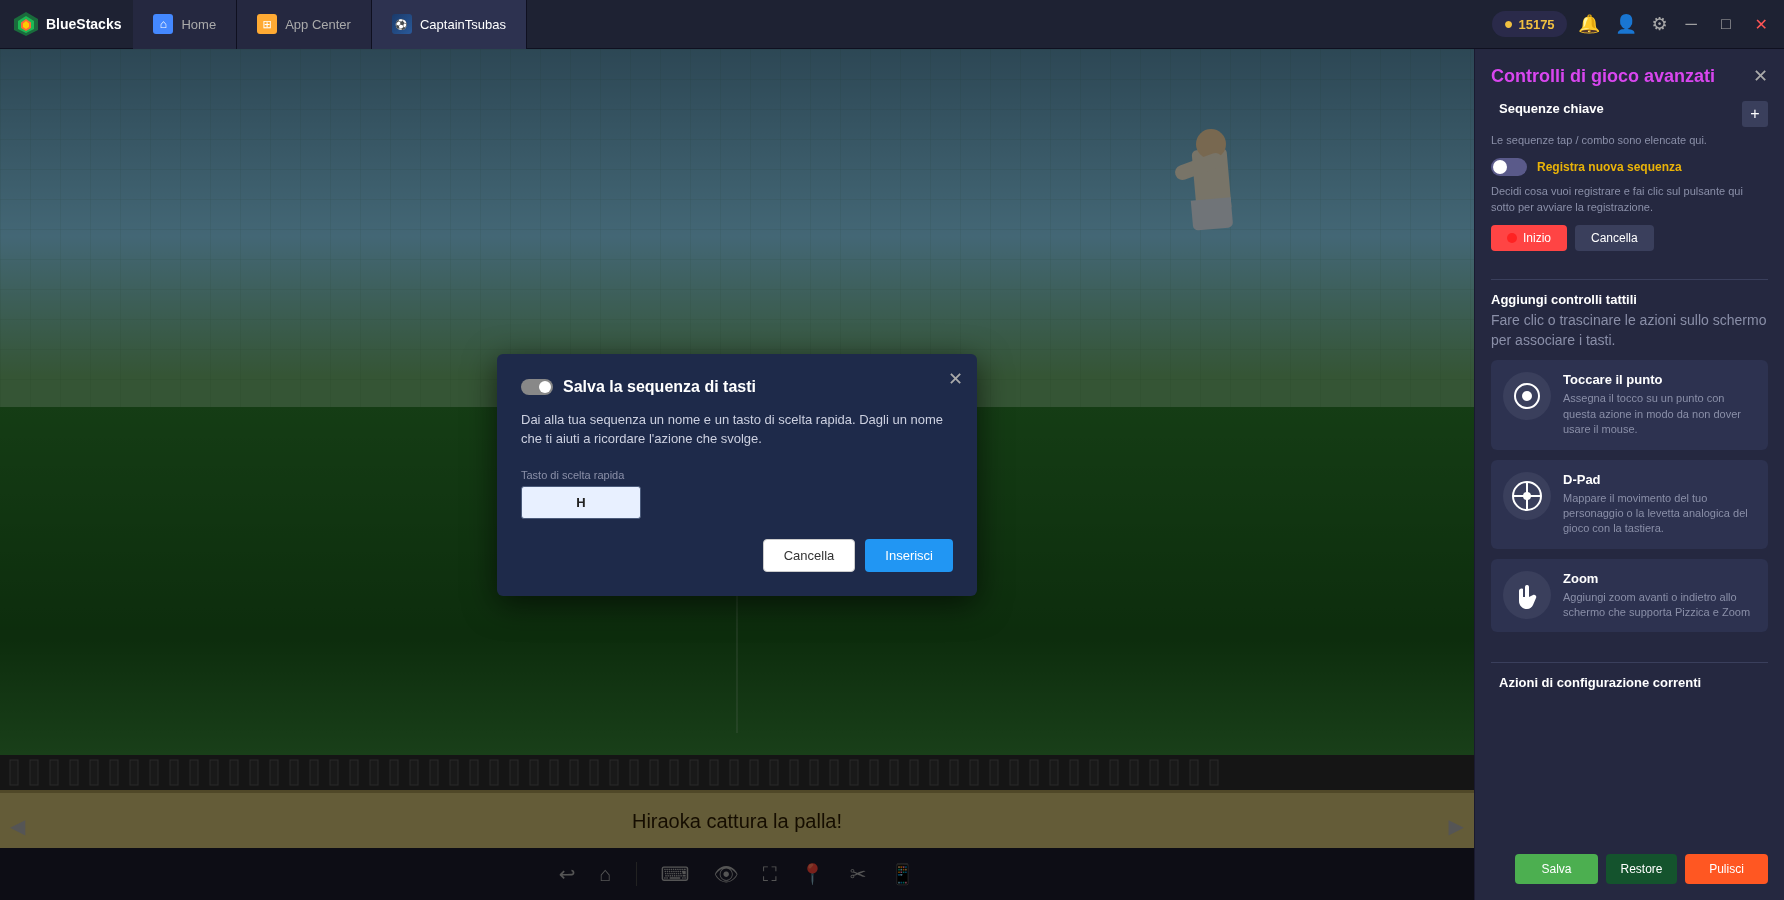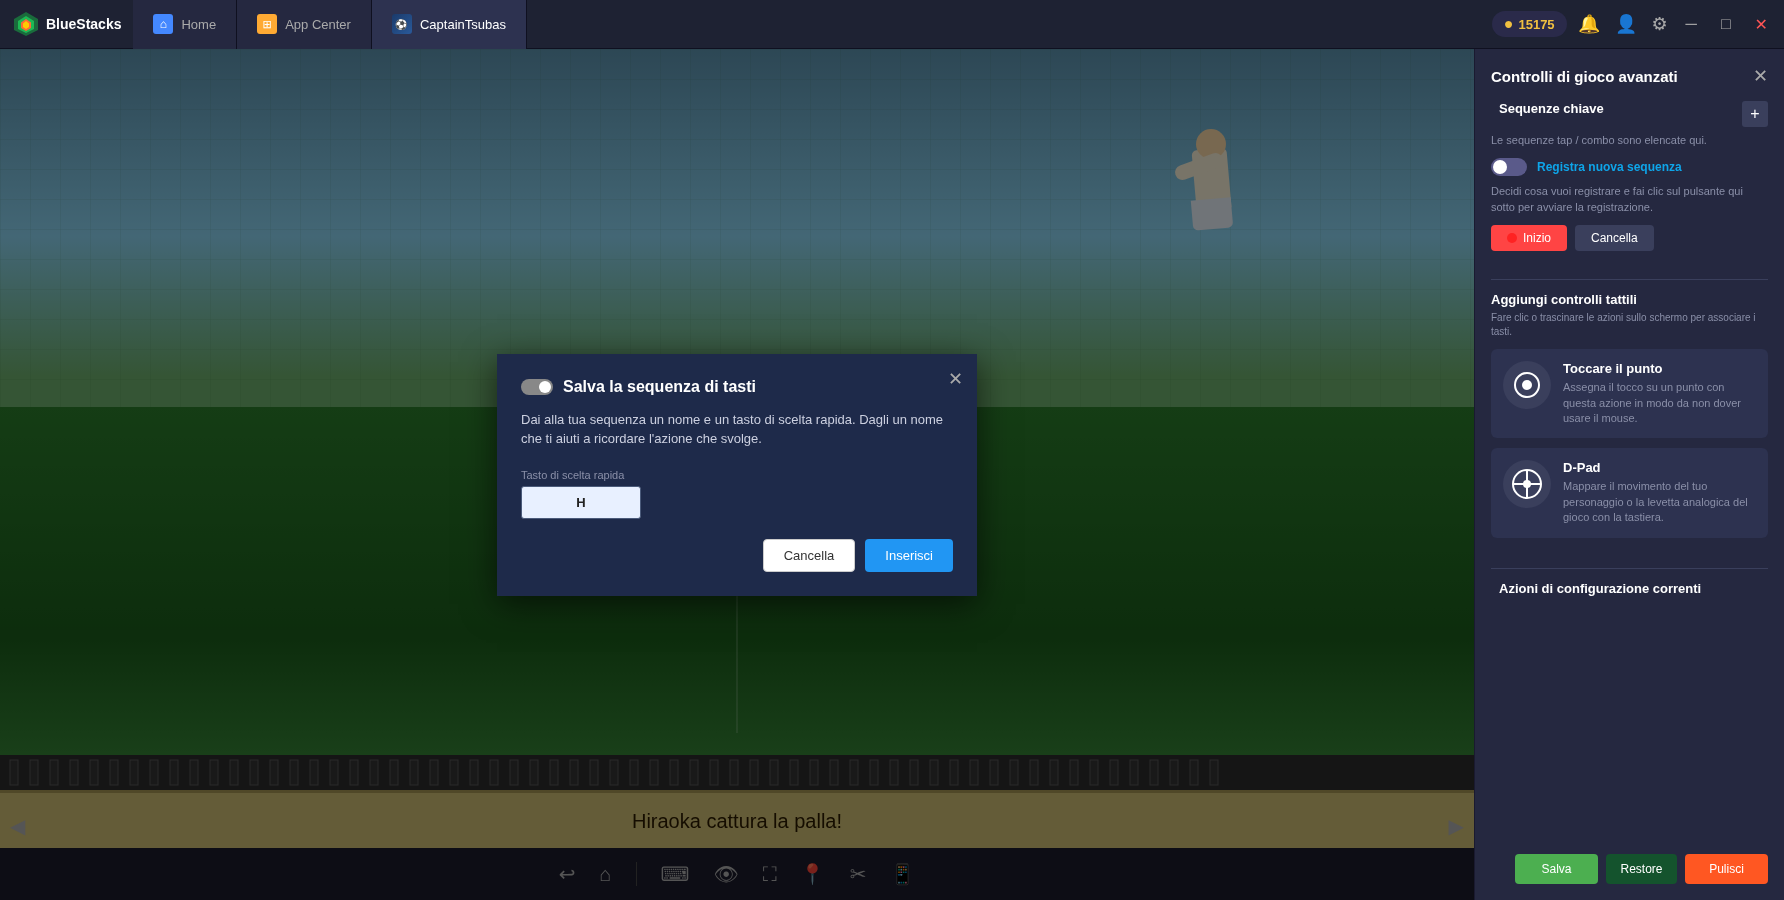--- a/index.html
+++ b/index.html
@@ -71,33 +71,33 @@
     
     .right-panel {
       width: 310px; background: #252840; border-left: 1px solid #1a1a30;
       display: flex; flex-direction: column; overflow-y: auto;
       padding: 16px;
     }
     .panel-header {
       display: flex; justify-content: space-between; align-items: center;
       margin-bottom: 14px;
     }
-    .panel-title { color: #ffffff; font-size: 15px; font-weight: 600; }
+    .panel-title { color: #d946ef; font-size: 18px; font-weight: 600; }
     .panel-close { color: #aaa; cursor: pointer; font-size: 18px; }
 
     
     .section-title { color: #fff; font-size: 13px; font-weight: 600; margin-bottom: 4px; margin-left: 8px; }
     .section-desc { color: #8a8fa8; font-size: 11px; margin-bottom: 10px; line-height: 1.4; }
 
     .section-add-btn {
       width: 26px; height: 26px; background: #3a3f5c; border: none; border-radius: 3px;
       color: #fff; font-size: 16px; cursor: pointer; display: flex; align-items: center; justify-content: center;
     }
 
-    .registra-link { color: #0ea5e9; font-size: 12px; font-weight: 600; cursor: pointer; }
+    .registra-link { color: #eab308; font-size: 12px; font-weight: 600; cursor: pointer; }
     .registra-desc { color: #8a8fa8; font-size: 11px; margin: 4px 0 10px 0; line-height: 1.4; }
 
     .toggle-row { display: flex; align-items: center; gap: 10px; margin-bottom: 8px; }
     .toggle {
       width: 36px; height: 18px; background: #5a5a8a; border-radius: 9px;
       position: relative; cursor: pointer;
     }
     .toggle-thumb {
       width: 14px; height: 14px; background: #fff; border-radius: 50%;
       position: absolute; top: 2px; left: 2px;
@@ -140,21 +140,21 @@
     .btn-pulisci { background: #ff5722; color: #fff; border: none; border-radius: 4px; padding: 8px 18px; font-size: 12px; cursor: pointer; flex: 1; }
 
     
     .modal-overlay {
       position: absolute; inset: 0;
       background: rgba(0,0,0,0.5);
       display: flex; align-items: center; justify-content: center;
       z-index: 100;
     }
     .modal {
-      background: #1e2a4a; border-radius: 0; padding: 24px;
+      background: #1e2a4a; border-radius: 6px; padding: 24px;
       width: 480px; position: relative;
       box-shadow: 0 8px 32px rgba(0,0,0,0.6);
     }
     .modal-header {
       display: flex; align-items: center; gap: 10px; margin-bottom: 14px;
     }
     .modal-toggle {
       width: 32px; height: 16px; background: #888; border-radius: 8px;
       position: relative;
     }
@@ -201,21 +201,21 @@
       position: absolute; bottom: 110px; left: 0; right: 0; height: 45%;
       background: linear-gradient(180deg, #2a7a2a 0%, #1a5a1a 60%, #3a8a3a 100%);
     }
 
     
     .section-header-row { display: flex; justify-content: space-between; align-items: flex-start; margin-bottom: 6px; }
 
     
     .aggiungi-section { margin-bottom: 8px; }
     .aggiungi-title { color: #fff; font-size: 13px; font-weight: 600; margin-bottom: 4px; }
-    .aggiungi-desc { color: #8a8fa8; font-size: 10px; line-height: 1.4; margin-bottom: 10px; }
+    .aggiungi-desc { color: #8a8fa8; font-size: 14px; line-height: 1.4; margin-bottom: 10px; }
   </style>
 </head>
 <body>
 
 <div class="top-bar">
   <div class="bluestacks-logo">
 
     <svg class="logo-icon" viewBox="0 0 28 28">
       <polygon points="14,2 26,9 26,20 14,26 2,20 2,9" fill="#1a6b3c"></polygon>
       <polygon points="14,6 22,11 22,19 14,23 6,19 6,11" fill="#1db954"></polygon>
@@ -476,20 +476,32 @@
             <line x1="4" y1="18" x2="32" y2="18" stroke="#fff" stroke-width="2"></line>
             <circle cx="18" cy="18" r="4" fill="#fff"></circle>
           </svg>
         </div>
         <div class="control-info">
           <div class="control-name">D-Pad</div>
           <div class="control-desc">Mappare il movimento del tuo personaggio o la levetta analogica del gioco con la tastiera.</div>
         </div>
       </div>
 
+      <div class="control-card">
+        <div class="control-icon-wrap">
+          <svg width="36" height="36" viewBox="0 0 36 36">
+
+            <path d="M18 8 C18 8 20 8 20 10 L20 20 L24 18 C26 17 28 19 27 21 L24 28 C23 30 21 32 18 32 C14 32 10 29 10 24 L10 14 C10 12 12 11 14 12 L14 20 L16 20 L16 10 C16 8 18 8 18 8 Z" fill="#fff"></path>
+          </svg>
+        </div>
+        <div class="control-info">
+          <div class="control-name">Zoom</div>
+          <div class="control-desc">Aggiungi zoom avanti o indietro allo schermo che supporta Pizzica e Zoom</div>
+        </div>
+      </div>
     </div>
 
     <div class="divider"></div>
 
     <div>
       <div class="section-title">Azioni di configurazione correnti</div>
     </div>
 
     <div class="panel-footer">
       <button class="btn-salva">Salva</button>

